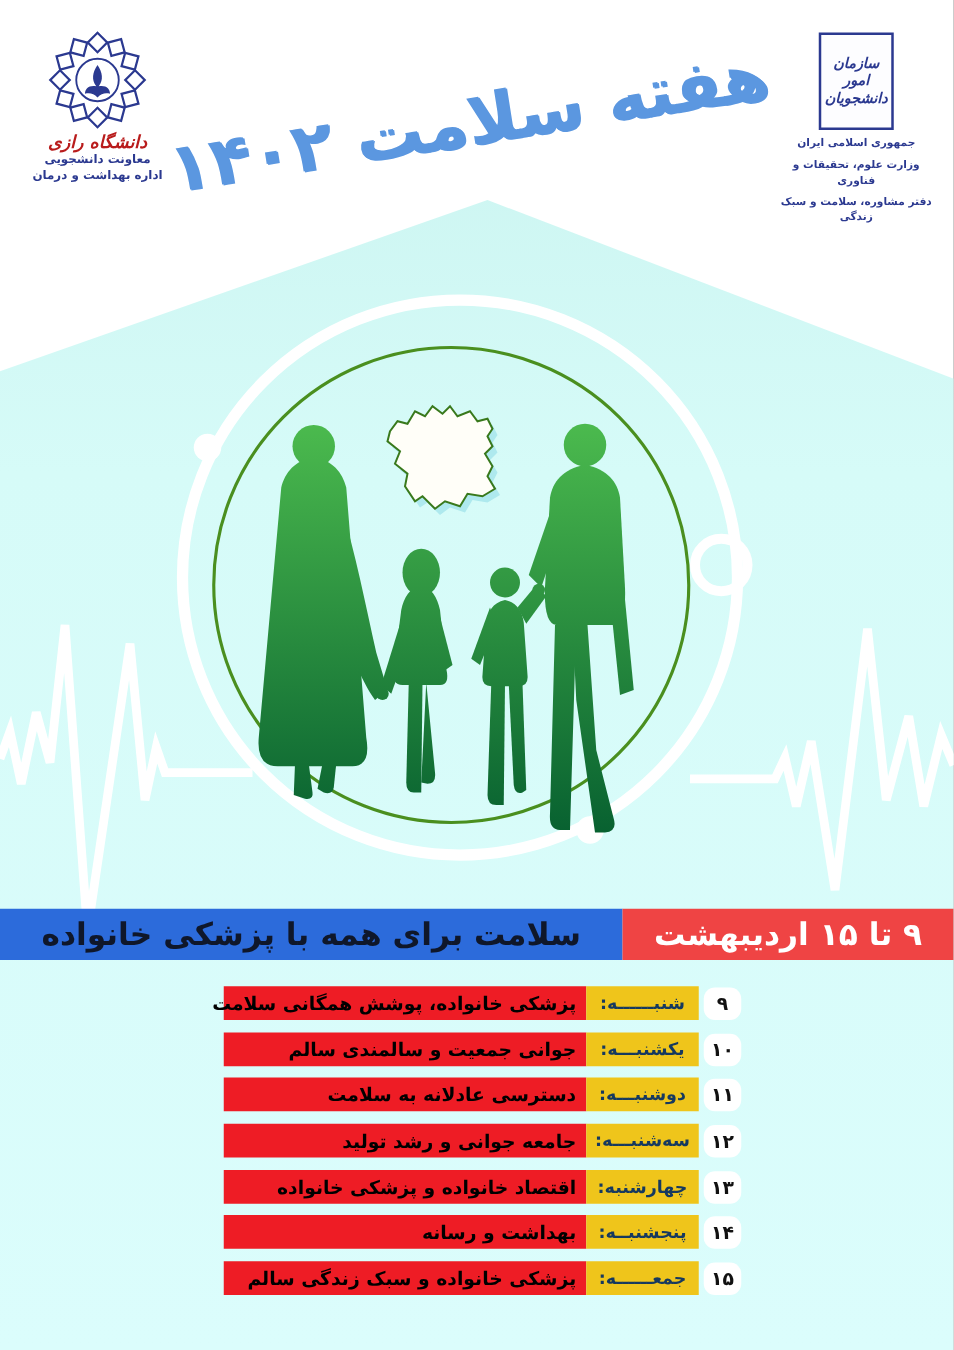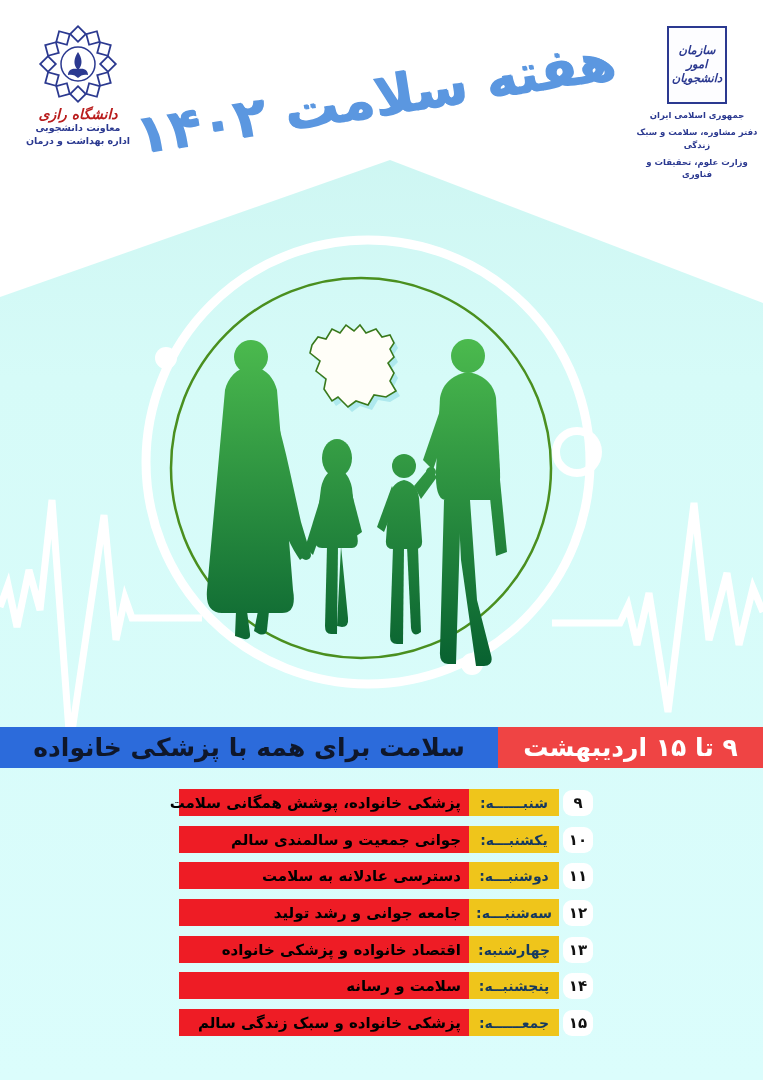--- a/index.html
+++ b/index.html
@@ -15,21 +15,21 @@
   .artwork{ position:absolute; left:0; top:0; width:763px; height:1080px; }
 
   
   .logo-left{ position:absolute; left:18px; top:24px; width:120px; text-align:center;
               color:#2b3990; direction:rtl; }
   .logo-left .uni-name{ display:block; margin-top:2px; font-size:14px; font-weight:bold;
               font-style:italic; color:#b91c1c; }
   .logo-left .dept{ display:block; font-size:9.5px; font-weight:bold; line-height:1.35; }
 
   .logo-right{ position:absolute; left:618px; top:26px; width:134px; text-align:center;
-               color:#2b3990; direction:rtl;margin-left:12px; }
+               color:#2b3990; direction:rtl; }
   .emblem-box{ width:60px; height:78px; margin:0 auto; border:2.5px solid #2b3990;
                background:#fdfdff; display:flex; align-items:center; justify-content:center;
                padding:2px; }
   .emblem-box span{ font-size:11.5px; font-weight:bold; font-style:italic; line-height:1.2;
                color:#2b3990; }
   .logo-right .gov{ display:block; font-size:8.5px; font-weight:bold; line-height:1.45;
                margin-top:5px; }
 
   
   .title{ position:absolute; left:128px; top:26px; width:494px; height:142px;
@@ -154,22 +154,22 @@
     <span class="uni-name">دانشگاه رازی</span>
     <span class="dept">معاونت دانشجویی</span>
     <span class="dept">اداره بهداشت و درمان</span>
   </div>
 
   <div class="logo-right">
     <div class="emblem-box">
       <span>سازمان امور دانشجویان</span>
     </div>
     <span class="gov">جمهوری اسلامی ایران</span>
+    <span class="gov">وزارت علوم، تحقیقات و فناوری</span>
     <span class="gov">دفتر مشاوره، سلامت و سبک زندگی</span>
-    <span class="gov">وزارت علوم، تحقیقات و فناوری</span>
   </div>
 
   <div class="title">هفته سلامت ۱۴۰۲</div>
 
   <div class="banner">
     <div class="slogan">سلامت برای همه با پزشکی خانواده</div>
     <div class="date">۹ تا ۱۵ اردیبهشت</div>
   </div>
 
   <div class="row" style="top:789px">
@@ -191,21 +191,21 @@
     <div class="topic">جامعه جوانی و رشد تولید</div>
     <div class="day">سه‌شنبـــه:</div>
     <div class="pill">۱۲</div>
   </div>
   <div class="row" style="top:936px">
     <div class="topic">اقتصاد خانواده و پزشکی خانواده</div>
     <div class="day">چهارشنبه:</div>
     <div class="pill">۱۳</div>
   </div>
   <div class="row" style="top:972px">
-    <div class="topic">سلامت و رسانه</div>
+    <div class="topic">بهداشت و رسانه</div>
     <div class="day">پنجشنبــه:</div>
     <div class="pill">۱۴</div>
   </div>
   <div class="row" style="top:1009px">
     <div class="topic">پزشکی خانواده و سبک زندگی سالم</div>
     <div class="day">جمعــــــه:</div>
     <div class="pill">۱۵</div>
   </div>
 
 </div>

